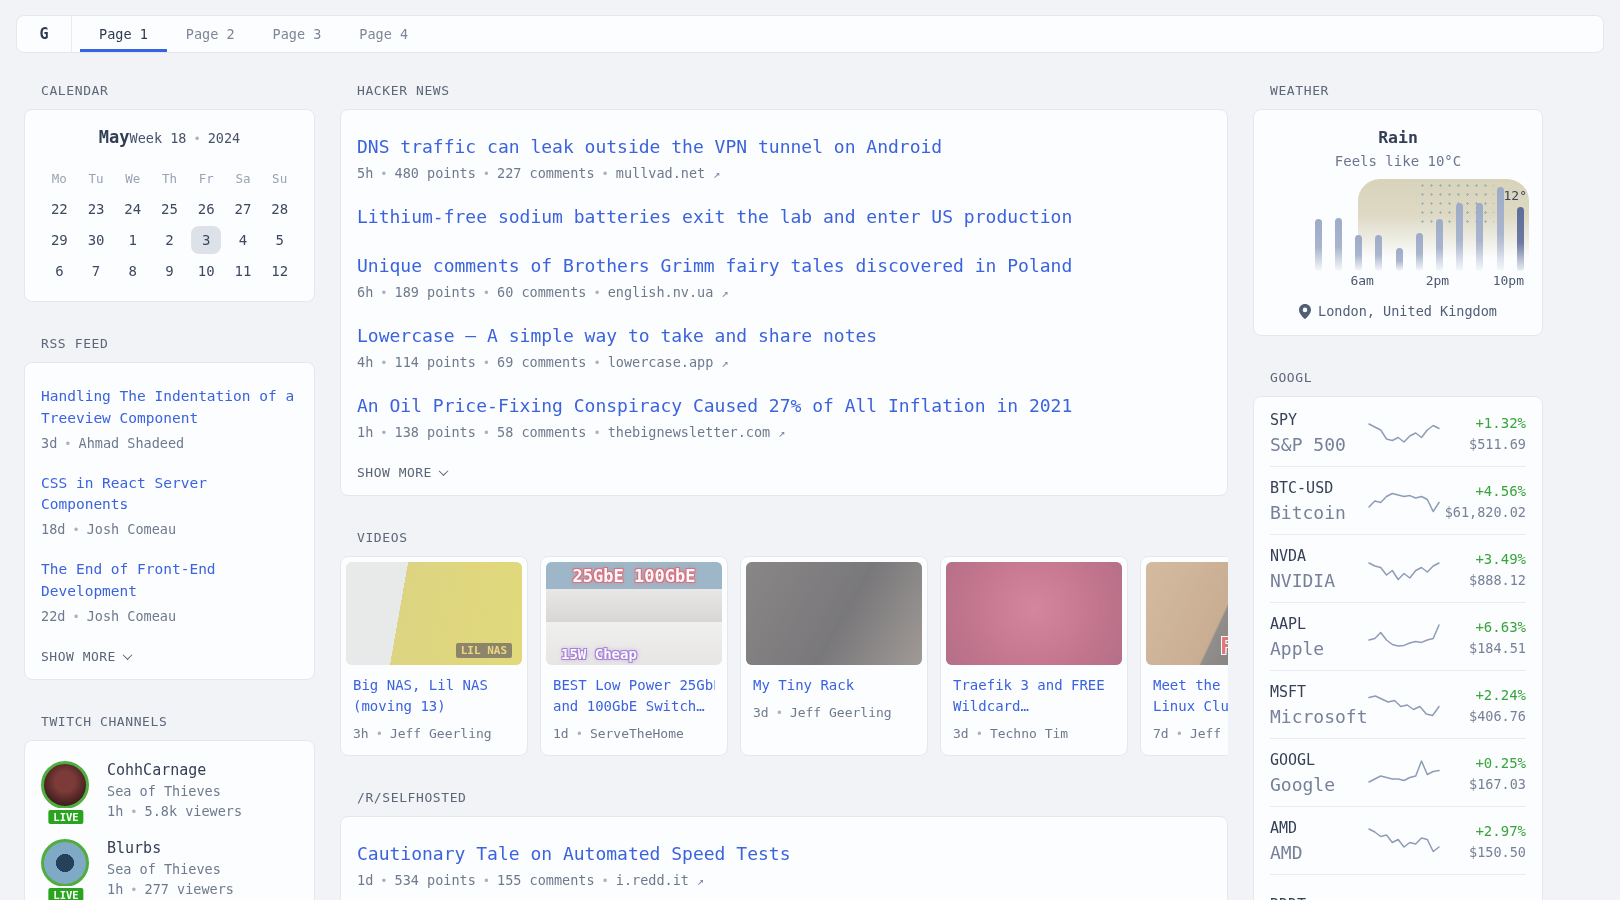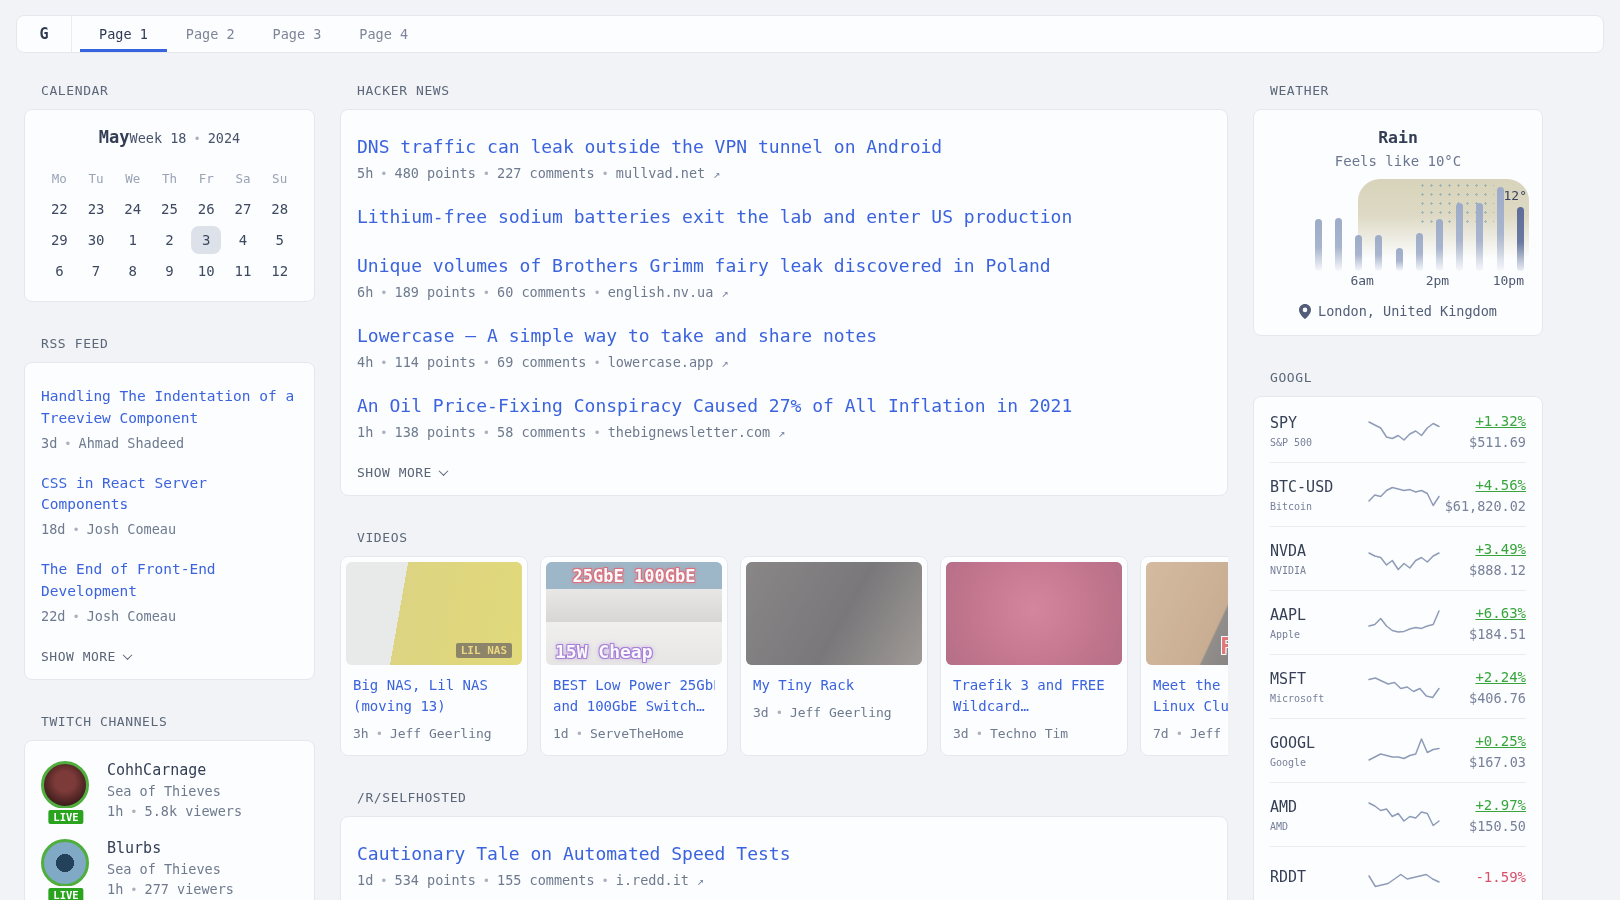--- a/index.html
+++ b/index.html
@@ -145,22 +145,22 @@
     position:absolute;bottom:7px;right:10px;
     background:rgba(40,30,10,.78);color:#e8c83c;
     font-size:11px;font-weight:700;padding:1px 5px;border-radius:2px;
   }
   .th-top{
     position:absolute;top:4px;left:50%;transform:translateX(-50%);
     color:#fff;font-weight:700;font-size:17px;white-space:nowrap;
     text-shadow:-1px -1px 0 #c23,1px -1px 0 #c23,-1px 1px 0 #c23,1px 1px 0 #c23,0 0 5px #c23;
   }
   .th-bottom{
-    position:absolute;bottom:3px;left:9px;
-    color:#fff;font-weight:700;font-size:18px;
+    position:absolute;bottom:3px;left:15px;
+    color:#fff;font-weight:700;font-size:14px;
     text-shadow:-1px -1px 0 #7a3bc4,1px -1px 0 #7a3bc4,-1px 1px 0 #7a3bc4,1px 1px 0 #7a3bc4,0 0 5px #7a3bc4;
   }
   .th-big{
     position:absolute;bottom:6px;left:42%;
     color:#d92c2c;font-weight:800;font-size:23px;
     text-shadow:-1px -1px 0 #fff,1px -1px 0 #fff,-1px 1px 0 #fff,1px 1px 0 #fff;
   }
   .v-title{
     display:block;margin:10px 12px 0;
     color:var(--link);text-decoration:none;
@@ -200,26 +200,26 @@
   .w-loc{
     margin-top:14px;display:flex;justify-content:center;align-items:center;gap:7px;
     font-size:13.5px;color:#525e78;
   }
   
   .stocks{padding:2px 16px;}
   .stock-row{display:flex;align-items:center;padding:12px 0 11px;border-top:1px solid var(--sep);cursor:pointer;}
   .stock-row:first-child{border-top:none;}
   .s-left{width:96px;flex:none;}
   .s-sym{font-size:15px;color:#364158;}
-  .s-name{font-size:10px;color:#77819a;margin-top:5px;}
+  .s-name{font-size:18px;color:#77819a;margin-top:5px;}
   svg.spark{flex:none;}
   svg.spark polyline{fill:none;stroke:var(--spark);stroke-width:1.5;stroke-linejoin:round;stroke-linecap:round;}
   .s-right{margin-left:auto;text-align:right;}
   .stock-change{font-size:14px;}
-  .stock-change.up{color:var(--green);text-decoration:underline;}
+  .stock-change.up{color:var(--green);}
   .stock-change.down{color:var(--red);}
   .s-price{font-size:13.5px;color:#77819a;margin-top:5px;}
 </style>
 </head>
 <body>
 
 <div class="topbar">
   <div class="logo">G</div>
   <nav class="tabs">
     <a class="tab active">Page 1</a>
@@ -344,21 +344,21 @@
             </a>
           <div class="item-meta"><span>5h</span><span class="dot">•</span><span>480 points</span><span class="dot">•</span><a>227 comments</a><span class="dot">•</span><a><span>mullvad.net</span> <span class="arrow">↗</span></a></div>
         </div>
         <div class="feed-item">
           <a class="item-title">
               <span>Lithium-free sodium batteries exit the lab and enter US production</span>
             </a>
         </div>
         <div class="feed-item">
           <a class="item-title">
-              <span>Unique volumes of Brothers Grimm fairy leak discovered in Poland</span>
+              <span>Unique comments of Brothers Grimm fairy tales discovered in Poland</span>
             </a>
           <div class="item-meta"><span>6h</span><span class="dot">•</span><span>189 points</span><span class="dot">•</span><a>60 comments</a><span class="dot">•</span><a><span>english.nv.ua</span> <span class="arrow">↗</span></a></div>
         </div>
         <div class="feed-item">
           <a class="item-title">
               <span>Lowercase – A simple way to take and share notes</span>
             </a>
           <div class="item-meta"><span>4h</span><span class="dot">•</span><span>114 points</span><span class="dot">•</span><a>69 comments</a><span class="dot">•</span><a><span>lowercase.app</span> <span class="arrow">↗</span></a></div>
         </div>
         <div class="feed-item">

